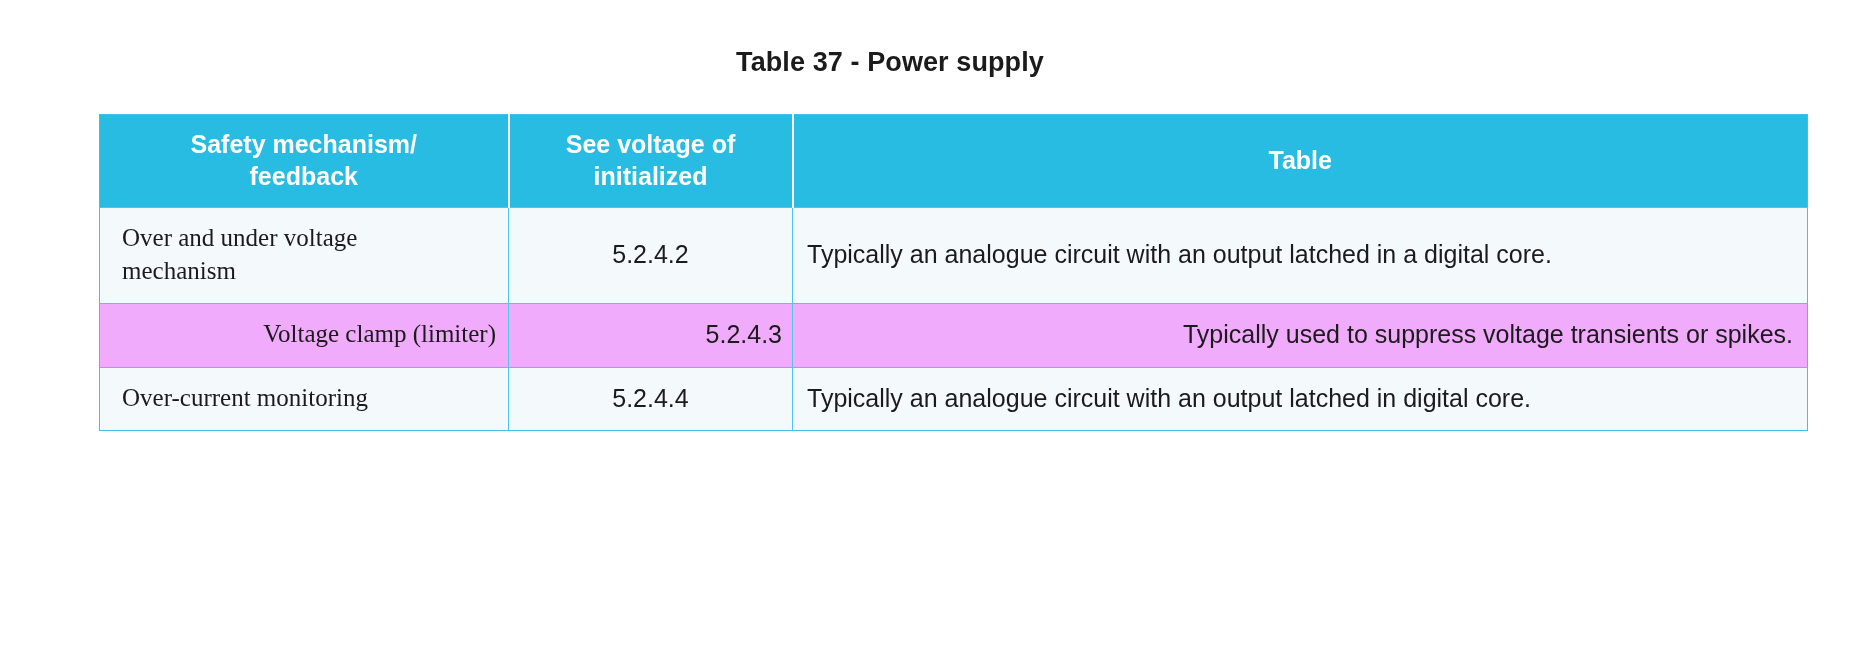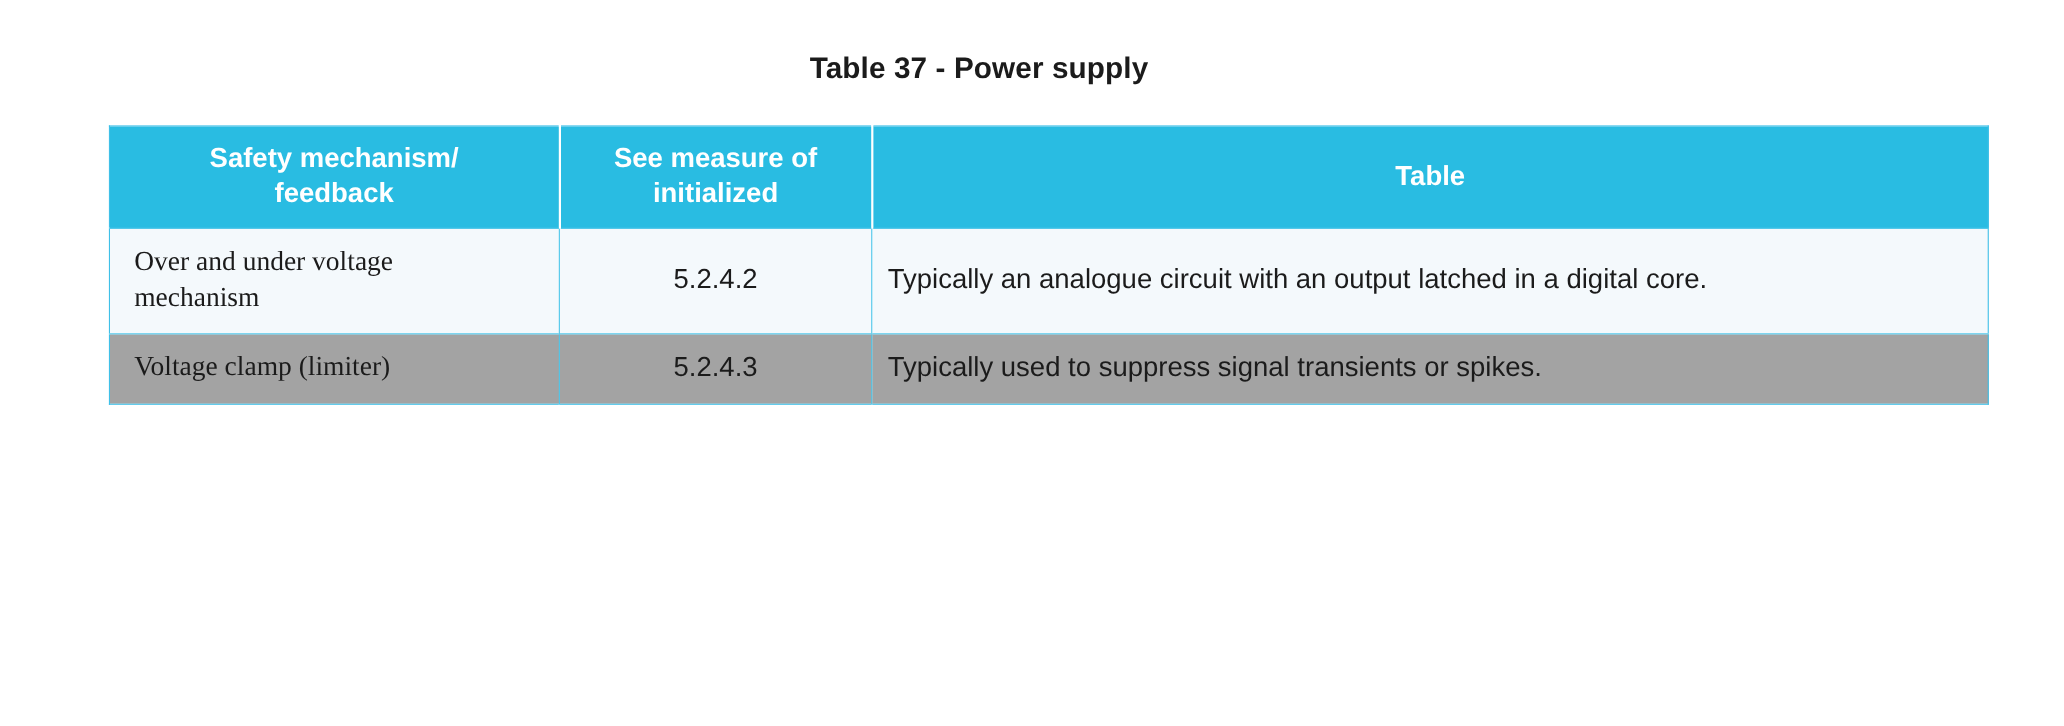--- a/index.html
+++ b/index.html
@@ -77,21 +77,22 @@
     box-sizing: border-box;
   }
   tbody td:last-child {
     border-right: none;
   }
 
   tbody tr.row-alt td {
     background: #f4f9fc;
   }
   tbody tr.row-plain td {
-    background: #a3a3a3;
+    background: #f0abfc;
+    text-align: right;
   }
 
   td.col-measure {
     text-align: left;
     padding: 14px 12px 16px 22px;
     font-family: Liberation Serif, serif;
   }
   td.col-ref {
     text-align: center;
     padding: 14px 10px 16px 10px;
@@ -121,21 +122,21 @@
         <col class="c3">
       </colgroup>
 
       <thead>
         <tr>
           <th>
             <span class="cell-line">Safety mechanism/</span>
             <span class="cell-line">feedback</span>
           </th>
           <th>
-            <span class="cell-line">See measure of</span>
+            <span class="cell-line">See voltage of</span>
             <span class="cell-line">initialized</span>
           </th>
           <th>
             <span class="cell-line">Table</span>
           </th>
         </tr>
       </thead>
 
       <tbody>
         <tr class="row-alt">
@@ -148,23 +149,32 @@
             <span class="cell-line">Typically an analogue circuit with an output latched in a digital core.</span>
           </td>
         </tr>
 
         <tr class="row-plain">
           <td class="col-measure">
             <span class="cell-line">Voltage clamp (limiter)</span>
           </td>
           <td class="col-ref">5.2.4.3</td>
           <td class="col-notes">
-            <span class="cell-line">Typically used to suppress signal transients or spikes.</span>
+            <span class="cell-line">Typically used to suppress voltage transients or spikes.</span>
           </td>
         </tr>
 
+        <tr class="row-alt">
+          <td class="col-measure">
+            <span class="cell-line">Over-current monitoring</span>
+          </td>
+          <td class="col-ref">5.2.4.4</td>
+          <td class="col-notes">
+            <span class="cell-line">Typically an analogue circuit with an output latched in digital core.</span>
+          </td>
+        </tr>
 
 
       </tbody>
     </table>
   </div>
 
 </div>
 
 </body></html>

